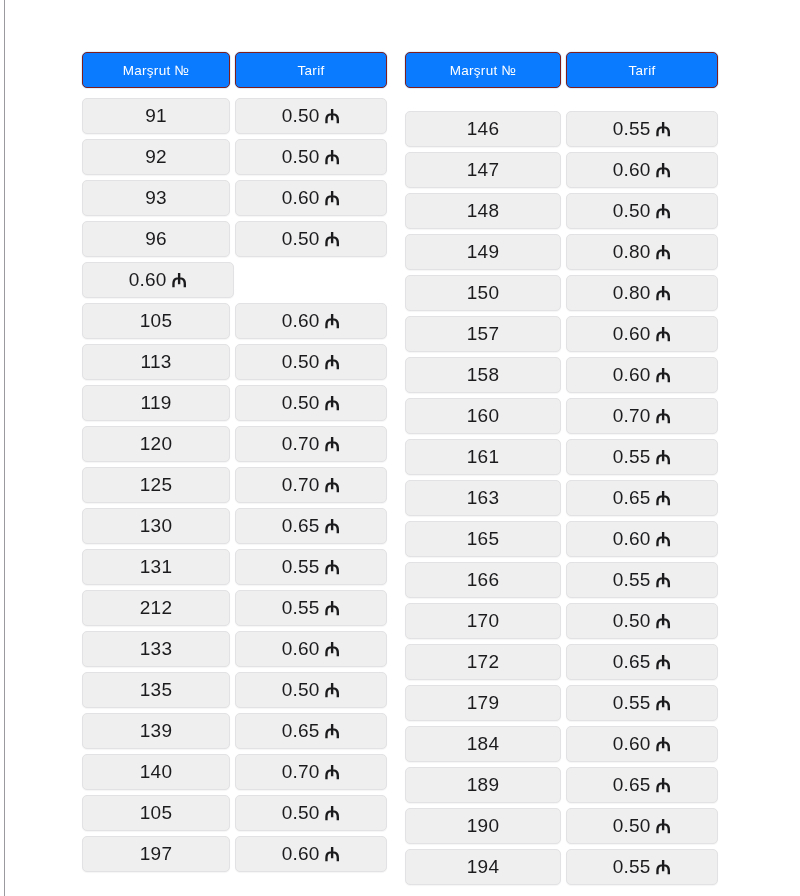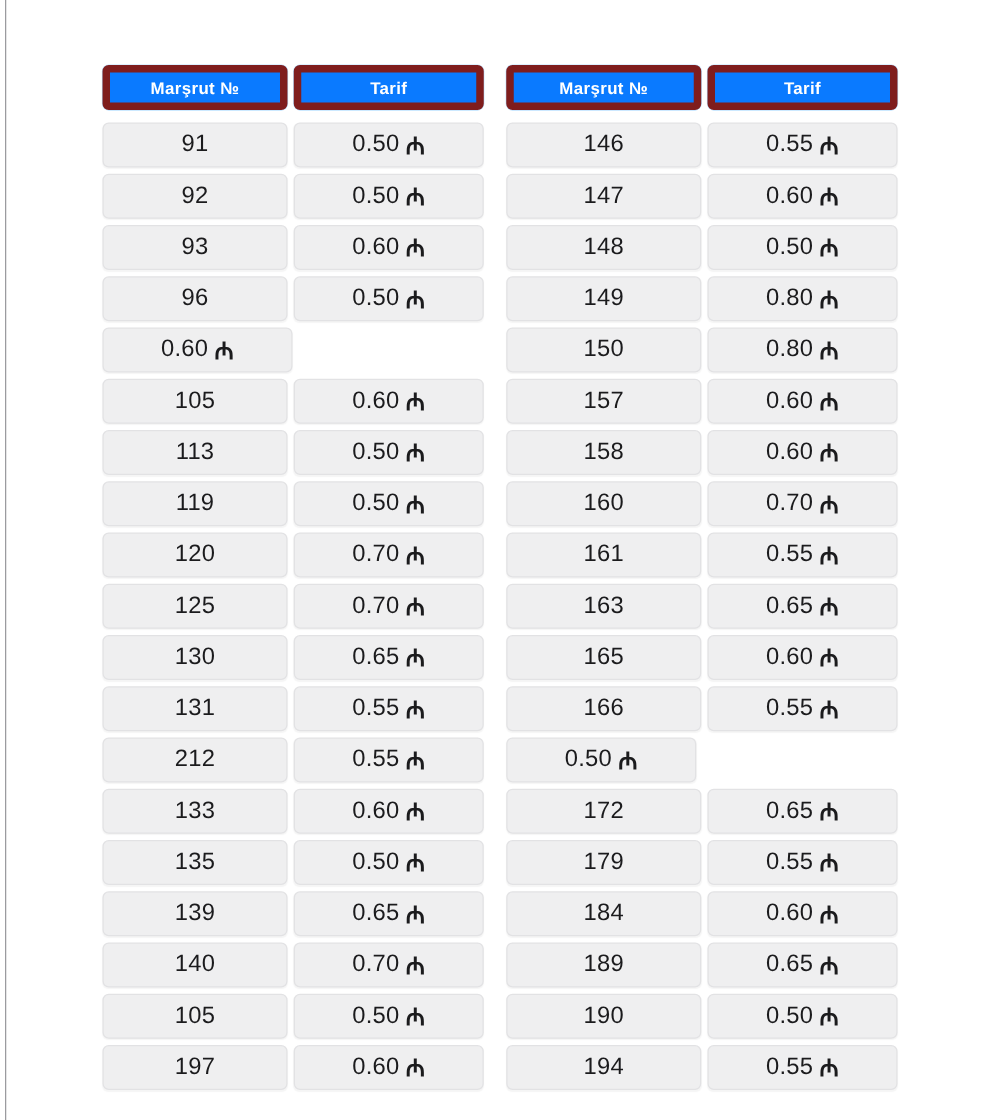--- a/index.html
+++ b/index.html
@@ -67,23 +67,23 @@
   .c-fare  { width: 152px; }
 
   .table.right .c-route { width: 156px; }
   .table.right .c-fare  { width: 152px; }
 
   
   .head .cell {
     background: #0a7aff;
     color: #ffffff;
     font-size: 13.5px;
-    font-weight: bold;
+    font-weight: normal;
     letter-spacing: .3px;
-    border: 6px solid #7f1d1d;
+    border: 1px solid #7f1d1d;
     box-shadow: 0 0 0 .5px rgba(180, 222, 255, .9);
   }
 
   
   .body-row .cell {
     background: #efeff0;
     color: #1b1b1d;
     border: 1px solid #e2e2e4;
     font-weight: 500;
     box-shadow: 0 1px 1px rgba(0, 0, 0, .045);
@@ -245,21 +245,21 @@
           </div>
         </div>
       </div>
   </div>
 
   <div class="table right">
     <div class="row head">
       <div class="cell c-route">Marşrut №</div>
       <div class="cell c-fare">Tarif</div>
     </div>
-    <div id="right-body" style="display: flex; flex-direction: column; gap: 5px; margin-top: 5px;">
+    <div id="right-body" style="display: flex; flex-direction: column; gap: 5px; margin-top: 18px;">
         <div class="row body-row">
           <div class="cell c-route">146</div>
           <div class="cell c-fare">
             <span class="fare-amount">0.55</span>
             <span class="manat">₼</span>
           </div>
         </div>
         <div class="row body-row">
           <div class="cell c-route">147</div>
           <div class="cell c-fare">
@@ -331,20 +331,21 @@
           </div>
         </div>
         <div class="row body-row">
           <div class="cell c-route">166</div>
           <div class="cell c-fare">
             <span class="fare-amount">0.55</span>
             <span class="manat">₼</span>
           </div>
         </div>
         <div class="row body-row">
+          <div class="cell c-route">170</div>
           <div class="cell c-fare">
             <span class="fare-amount">0.50</span>
             <span class="manat">₼</span>
           </div>
         </div>
         <div class="row body-row">
           <div class="cell c-route">172</div>
           <div class="cell c-fare">
             <span class="fare-amount">0.65</span>
             <span class="manat">₼</span>

